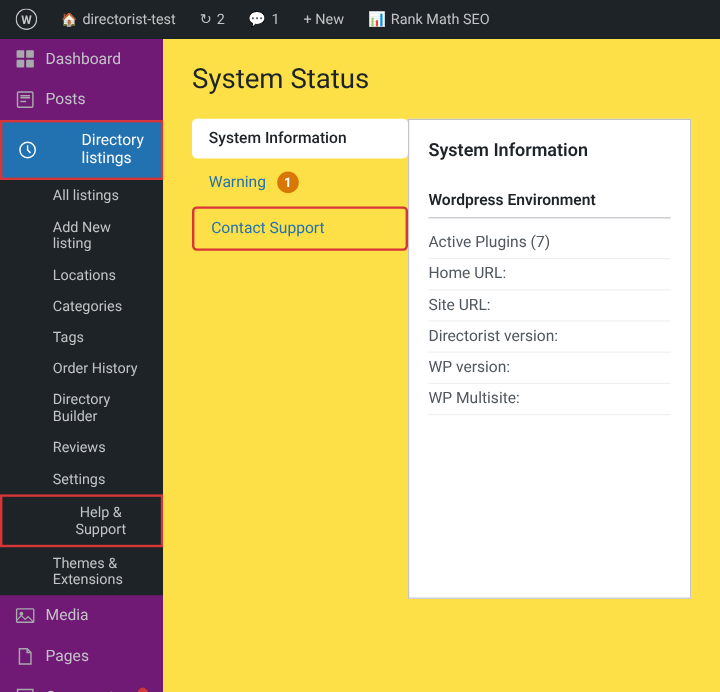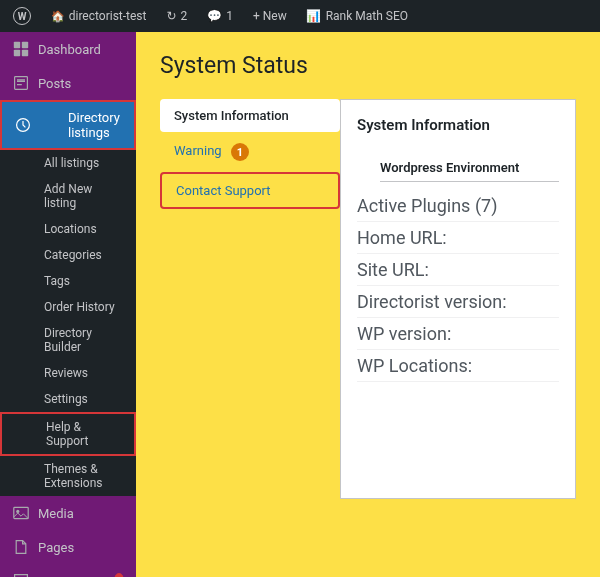--- a/index.html
+++ b/index.html
@@ -77,20 +77,21 @@
       color: #c3c4c7;
       font-size: 12px;
     }
 
     
     .sidebar-item.bordered-red {
       border: 2px solid #d63638;
     }
     .sidebar-submenu-item.bordered-red {
       border: 2px solid #d63638;
+      text-align: center;
     }
 
     
     .main {
       flex: 1;
       padding: 20px 24px;
       background: #fde047;
       overflow: hidden;
     }
     .page-title {
@@ -157,27 +158,26 @@
       margin-bottom: 12px;
       padding-bottom: 8px;
     }
     .info-section-title {
       font-size: 13px;
       font-weight: 600;
       color: #1d2327;
       padding: 6px 0;
       border-bottom: 1px solid #c3c4c7;
       margin-bottom: 8px;
-      margin-left: 23px;
     }
     .info-row {
       display: flex;
       padding: 5px 0;
       border-bottom: 1px solid #f0f0f1;
-      font-size: 18px;
+      font-size: 13px;
       color: #1d2327;
       align-items: flex-end;
     }
     .info-label {
       width: 160px;
       color: #50575e;
       flex-shrink: 0;
     }
 
     
@@ -371,21 +371,21 @@
         </div>
         <div class="info-row">
           <span class="info-label">Directorist version:</span>
           <span></span>
         </div>
         <div class="info-row">
           <span class="info-label">WP version:</span>
           <span></span>
         </div>
         <div class="info-row">
-          <span class="info-label">WP Locations:</span>
+          <span class="info-label">WP Multisite:</span>
           <span></span>
         </div>
       </div>
 
     </div>
   </div>
 
 </div>
 
 </body></html>

